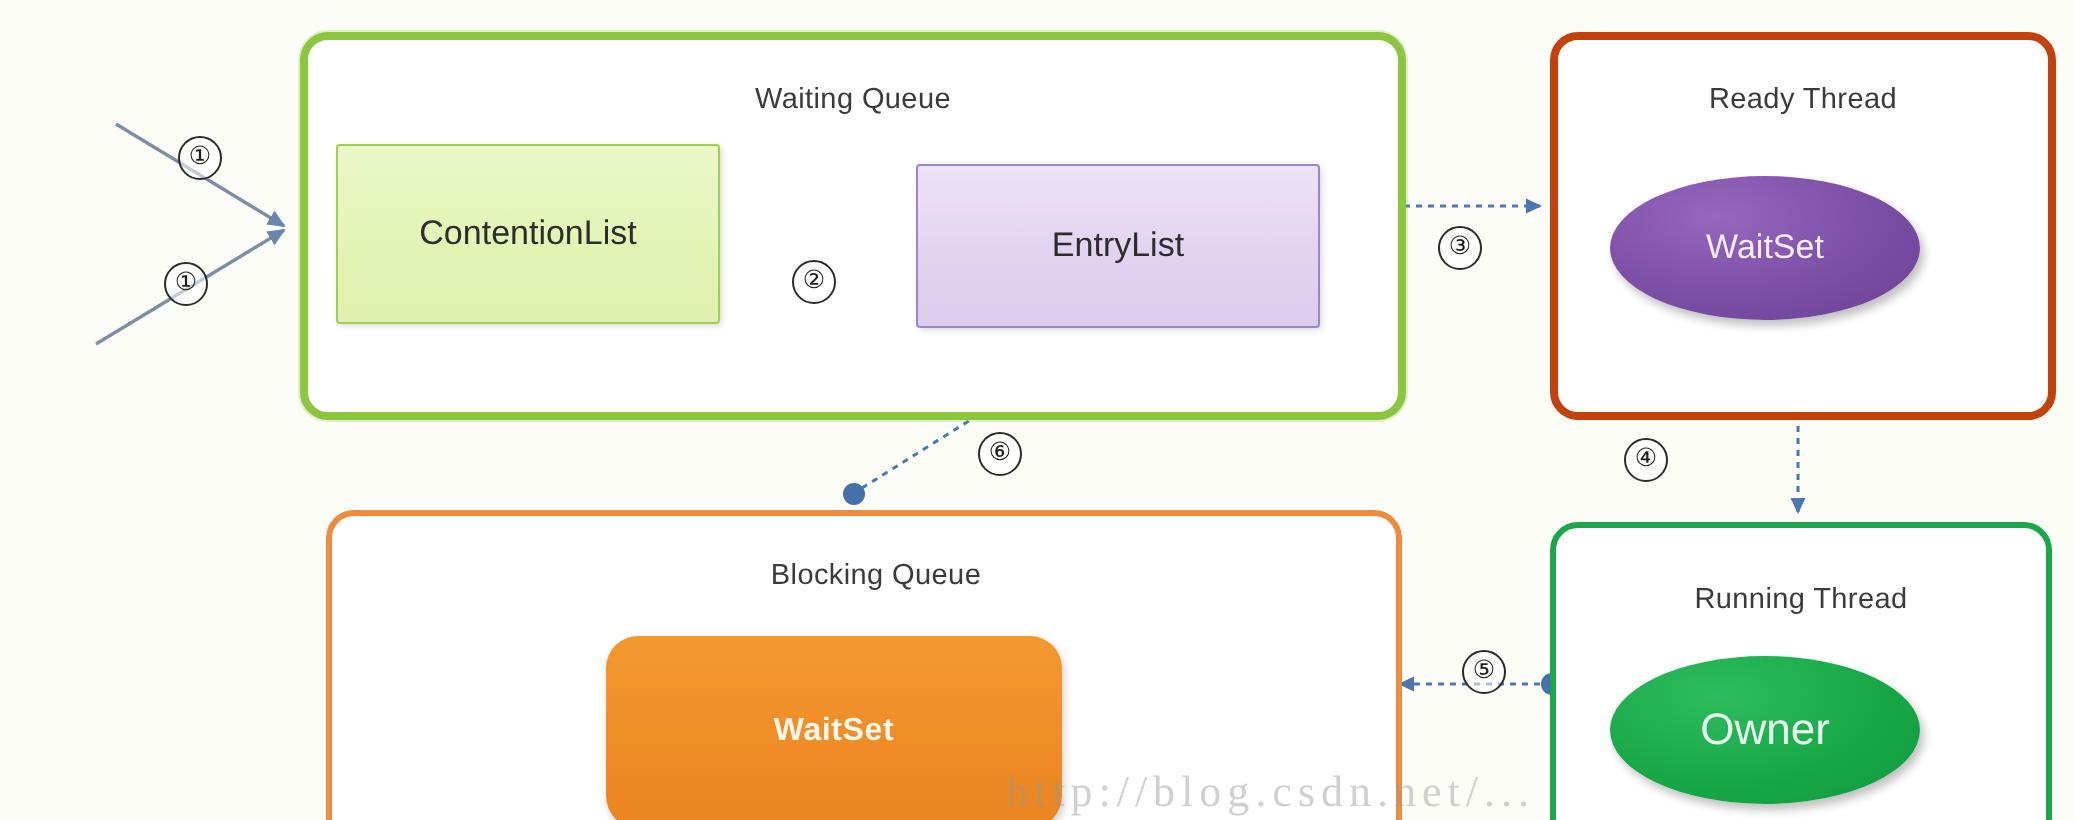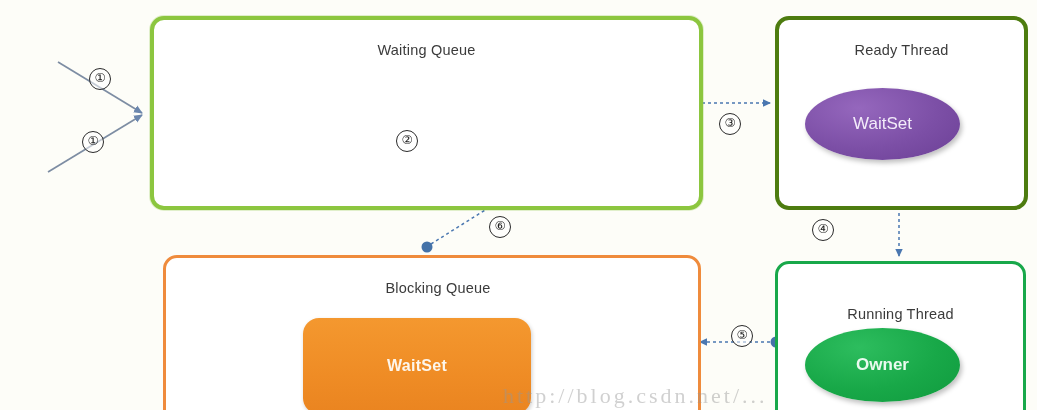--- a/index.html
+++ b/index.html
@@ -22,35 +22,35 @@
 
   #waiting-queue{
     left:150px;top:16px;width:545px;height:186px;
     border:4px solid #8cc63f;
     box-shadow:0 0 0 1px rgba(140,198,63,.25);
   }
   #waiting-queue .c-title{top:22px;}
 
   #ready-thread{
     left:775px;top:16px;width:245px;height:186px;
-    border:4px solid #4d7c0f;
+    border:4px solid #c2410c;
   }
   #ready-thread .c-title{top:22px;}
 
   #blocking-queue{
     left:163px;top:255px;width:532px;height:175px;
     border:3px solid #ef8b3c;
   }
   #blocking-queue .c-title{top:22px;padding-left:12px;}
 
   #running-thread{
     left:775px;top:261px;width:245px;height:169px;
     border:3px solid #18a84a;
   }
-  #running-thread .c-title{top:42px;text-align:center;}
+  #running-thread .c-title{top:28px;text-align:center;}
 
   
   .node{position:absolute;display:flex;align-items:center;justify-content:center;}
   .node span{pointer-events:none;}
 
   #contention-list{
     left:168px;top:72px;width:190px;height:88px;
     background:linear-gradient(180deg,#eaf7c8 0%,#e2f4b4 55%,#dff0ae 100%);
     border:1.5px solid #9ccf52;border-radius:2px;
     box-shadow:1px 1px 3px rgba(0,0,0,.15);
@@ -80,21 +80,21 @@
     box-shadow:2px 3px 5px rgba(0,0,0,.25);
   }
   #on-deck span{color:#f3ecfa;font-size:17px;}
 
   #owner{
     left:805px;top:328px;width:155px;height:74px;
     border-radius:50%;
     background:radial-gradient(ellipse at 35% 26%,#2dbd5e 0%,#18a848 55%,#109a3e 100%);
     box-shadow:2px 3px 5px rgba(0,0,0,.25);
   }
-  #owner span{color:#eafaef;font-size:17px;font-weight:bold;}
+  #owner span{color:#eafaef;font-size:22px;}
 
   
   #wires{position:absolute;left:0;top:0;width:1037px;height:410px;pointer-events:none;}
 
   
   .step{
     position:absolute;width:20px;height:20px;border-radius:50%;
     border:1.6px solid #2b2b2b;color:#1d1d1d;
     font-size:12.5px;line-height:17px;text-align:center;
     background:rgba(255,255,255,.55);
@@ -155,21 +155,27 @@
     <g>
       <circle cx="427" cy="247" r="5.5" fill="#4472a8"></circle>
       <line x1="431" y1="244" x2="552" y2="168" stroke="#4a77b0" stroke-width="1.5" stroke-dasharray="3,3" marker-end="url(#ah)"></line>
     </g>
   </svg>
 
   <div class="container" id="waiting-queue">
     <div class="c-title">Waiting Queue</div>
   </div>
 
-
+  <div class="node" id="contention-list">
+    <span>ContentionList</span>
+  </div>
+
+  <div class="node" id="entry-list">
+    <span>EntryList</span>
+  </div>
 
   <div class="container" id="ready-thread">
     <div class="c-title">Ready Thread</div>
   </div>
 
   <div class="node" id="on-deck">
     <span>WaitSet</span>
   </div>
 
   <div class="container" id="blocking-queue">

